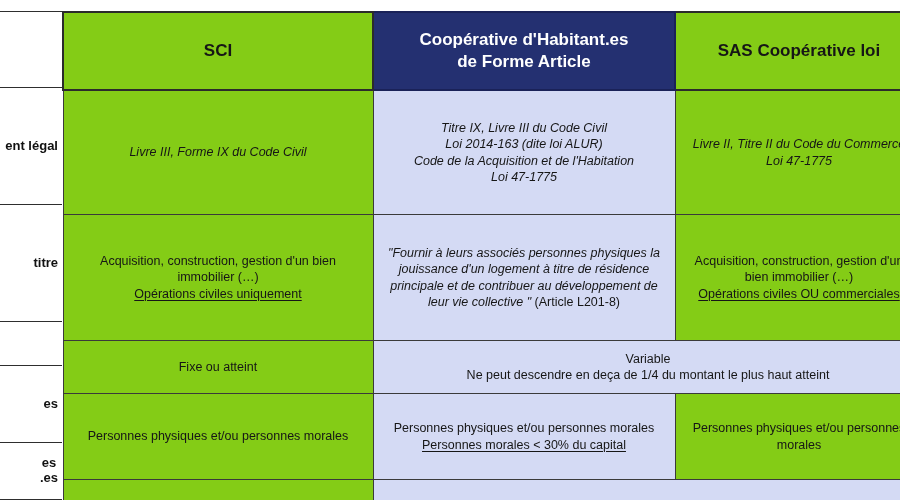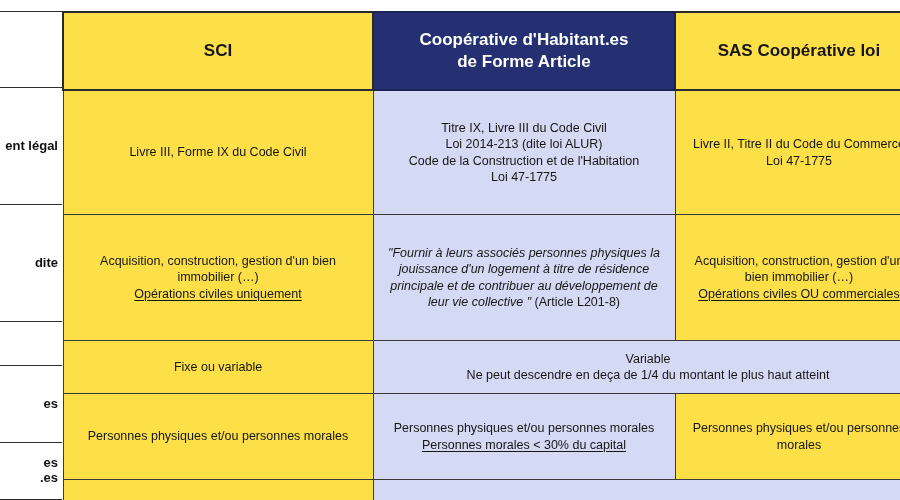--- a/index.html
+++ b/index.html
@@ -64,21 +64,21 @@
     align-items: center;
     justify-content: flex-end;
     padding-right: 4px;
     font-size: 13px;
     font-weight: bold;
     line-height: 1.15;
     text-align: right;
     color: #111;
   }
   .rl.first { border-top: 1.5px solid #2e2e2e; }
-  .rl span { display: block; }
+  .rl span { display: block; text-align: center; }
 
   
   #table {
     position: absolute;
     left: 62px;
     top: 11px;
     width: 860px;            
     border-collapse: collapse;
     table-layout: fixed;
   }
@@ -87,21 +87,21 @@
   #table col.c-sas   { width: 248px; }
 
   #table th, #table td {
     border: 1.3px solid #3a3a3a;
     padding: 5px 7px;
     text-align: center;
     vertical-align: middle;
     font-size: 12.5px;
     line-height: 1.32;
     color: #161616;
-    background: #fde047;
+    background: #84cc16;
   }
 
   #table thead th {
     height: 66px;
     font-size: 17px;
     font-weight: bold;
     border-width: 2px;
     border-color: #2b2b2b;
   }
 
@@ -112,21 +112,21 @@
     margin-top: 36px;
   }
 
   td.hl {
     background: #d4daf4 !important;
   }
 
   .u  { text-decoration: underline; text-underline-offset: 2px; }
   .it { font-style: italic; }
 
-  .r-fond  td, .r-fond  th { height: 113px; }
+  .r-fond  td, .r-fond  th { height: 113px; font-style: italic; }
   .r-objet td { height: 115px; }
   .r-cap   td { height: 42px; }
   .r-asso  td { height: 75px; }
   .r-coop  td { height: 48px; }
 
   .nowrapcell { white-space: nowrap; }
 </style>
 </head>
 <body>
 
@@ -136,21 +136,21 @@
     <div class="logo-top">TIVE</div>
     <div class="logo-main">is</div>
   </div>
 
   <div id="rowlabels">
     <div class="rl first" style="height:77px"></div>
     <div class="rl" style="height:117px">
       <span>ent légal</span>
     </div>
     <div class="rl" style="height:117px">
-      <span>dite</span>
+      <span>titre</span>
     </div>
     <div class="rl" style="height:44px">
       <span></span>
     </div>
     <div class="rl" style="height:77px">
       <span>es</span>
     </div>
     <div class="rl" style="height:57px">
       <div>
         <span>es</span>
@@ -176,22 +176,22 @@
         <th>SAS Coopérative loi</th>
       </tr>
     </thead>
 
     <tbody>
 
       <tr class="r-fond">
         <td>Livre III, Forme IX du Code Civil</td>
         <td class="hl">
           <div>Titre IX, Livre III du Code Civil</div>
-          <div>Loi 2014-213 (dite loi ALUR)</div>
-          <div>Code de la Construction et de l'Habitation</div>
+          <div>Loi 2014-163 (dite loi ALUR)</div>
+          <div>Code de la Acquisition et de l'Habitation</div>
           <div>Loi 47-1775</div>
         </td>
         <td>
           <div class="nowrapcell">Livre II, Titre II du Code du Commerce</div>
           <div>Loi 47-1775</div>
         </td>
       </tr>
 
       <tr class="r-objet">
         <td>
@@ -202,21 +202,21 @@
           <span class="it">"Fournir à leurs associés personnes physiques la jouissance d'un logement à titre de résidence principale et de contribuer au développement de leur vie collective "</span>
           <span>(Article L201-8)</span>
         </td>
         <td>
           <div>Acquisition, construction, gestion d'un bien immobilier (…)</div>
           <div class="u nowrapcell">Opérations civiles OU commerciales</div>
         </td>
       </tr>
 
       <tr class="r-cap">
-        <td>Fixe ou variable</td>
+        <td>Fixe ou atteint</td>
         <td class="hl" colspan="2">
           <div>Variable</div>
           <div class="nowrapcell">Ne peut descendre en deça de 1/4 du montant le plus haut atteint</div>
         </td>
       </tr>
 
       <tr class="r-asso">
         <td>Personnes physiques et/ou personnes morales</td>
         <td class="hl">
           <div>Personnes physiques et/ou personnes morales</div>

